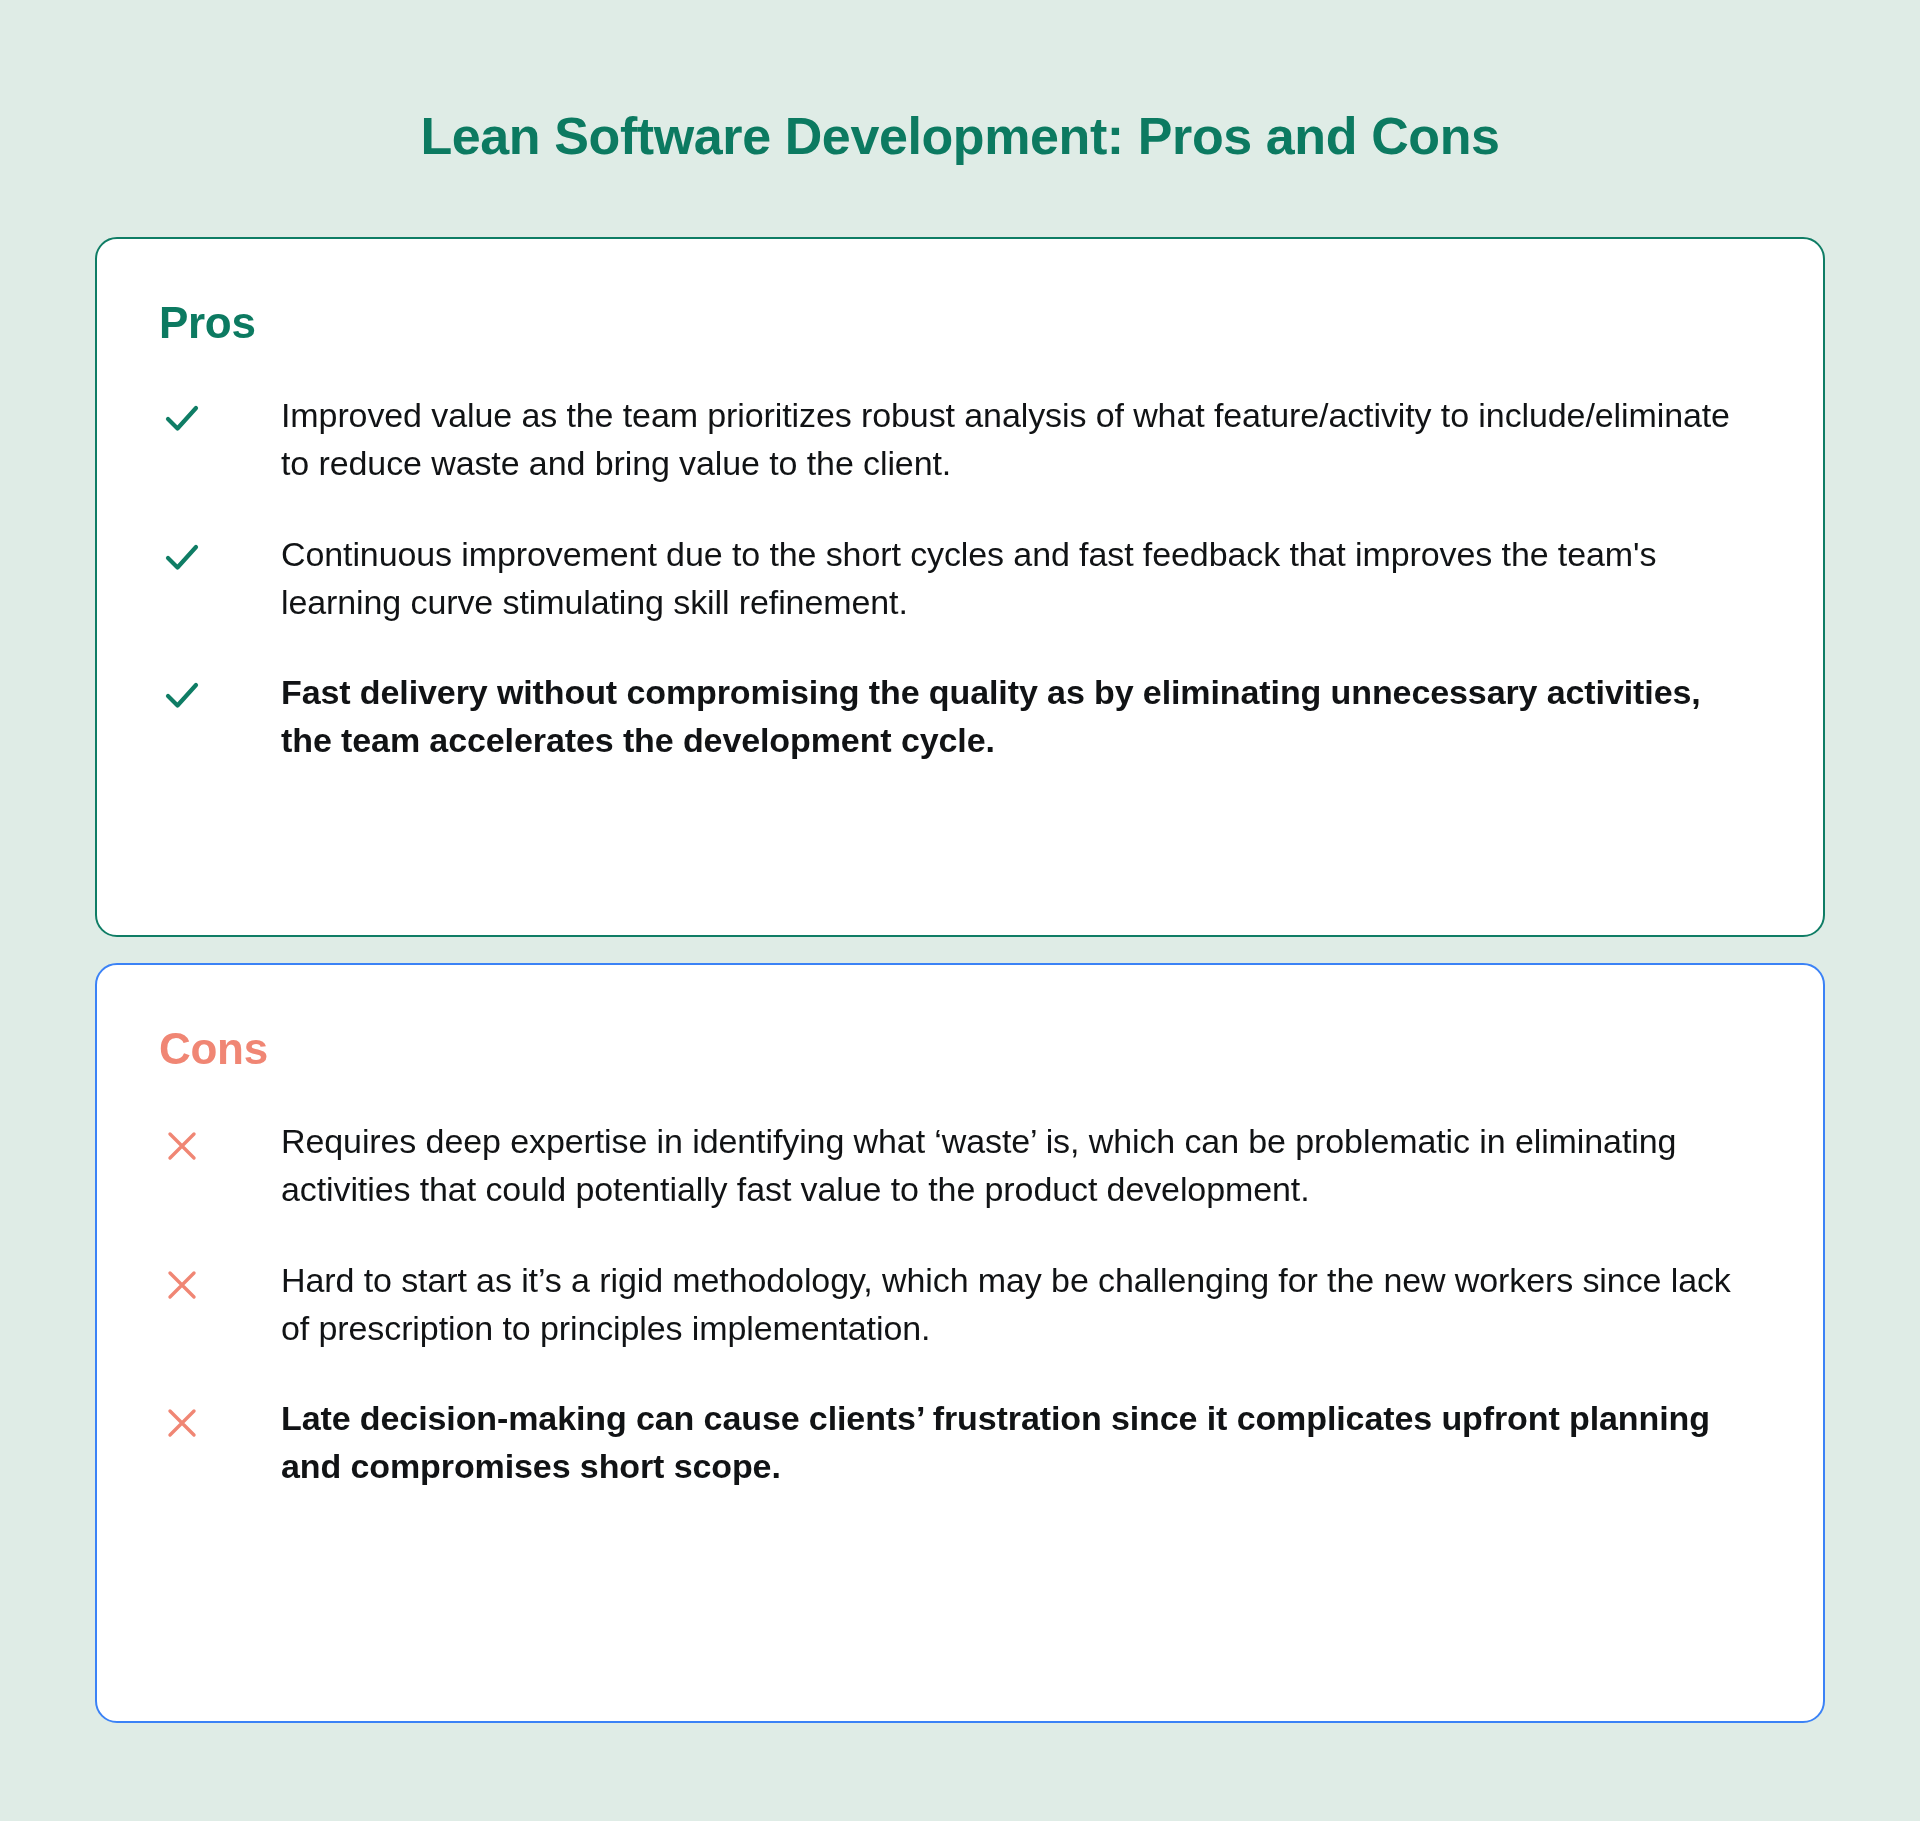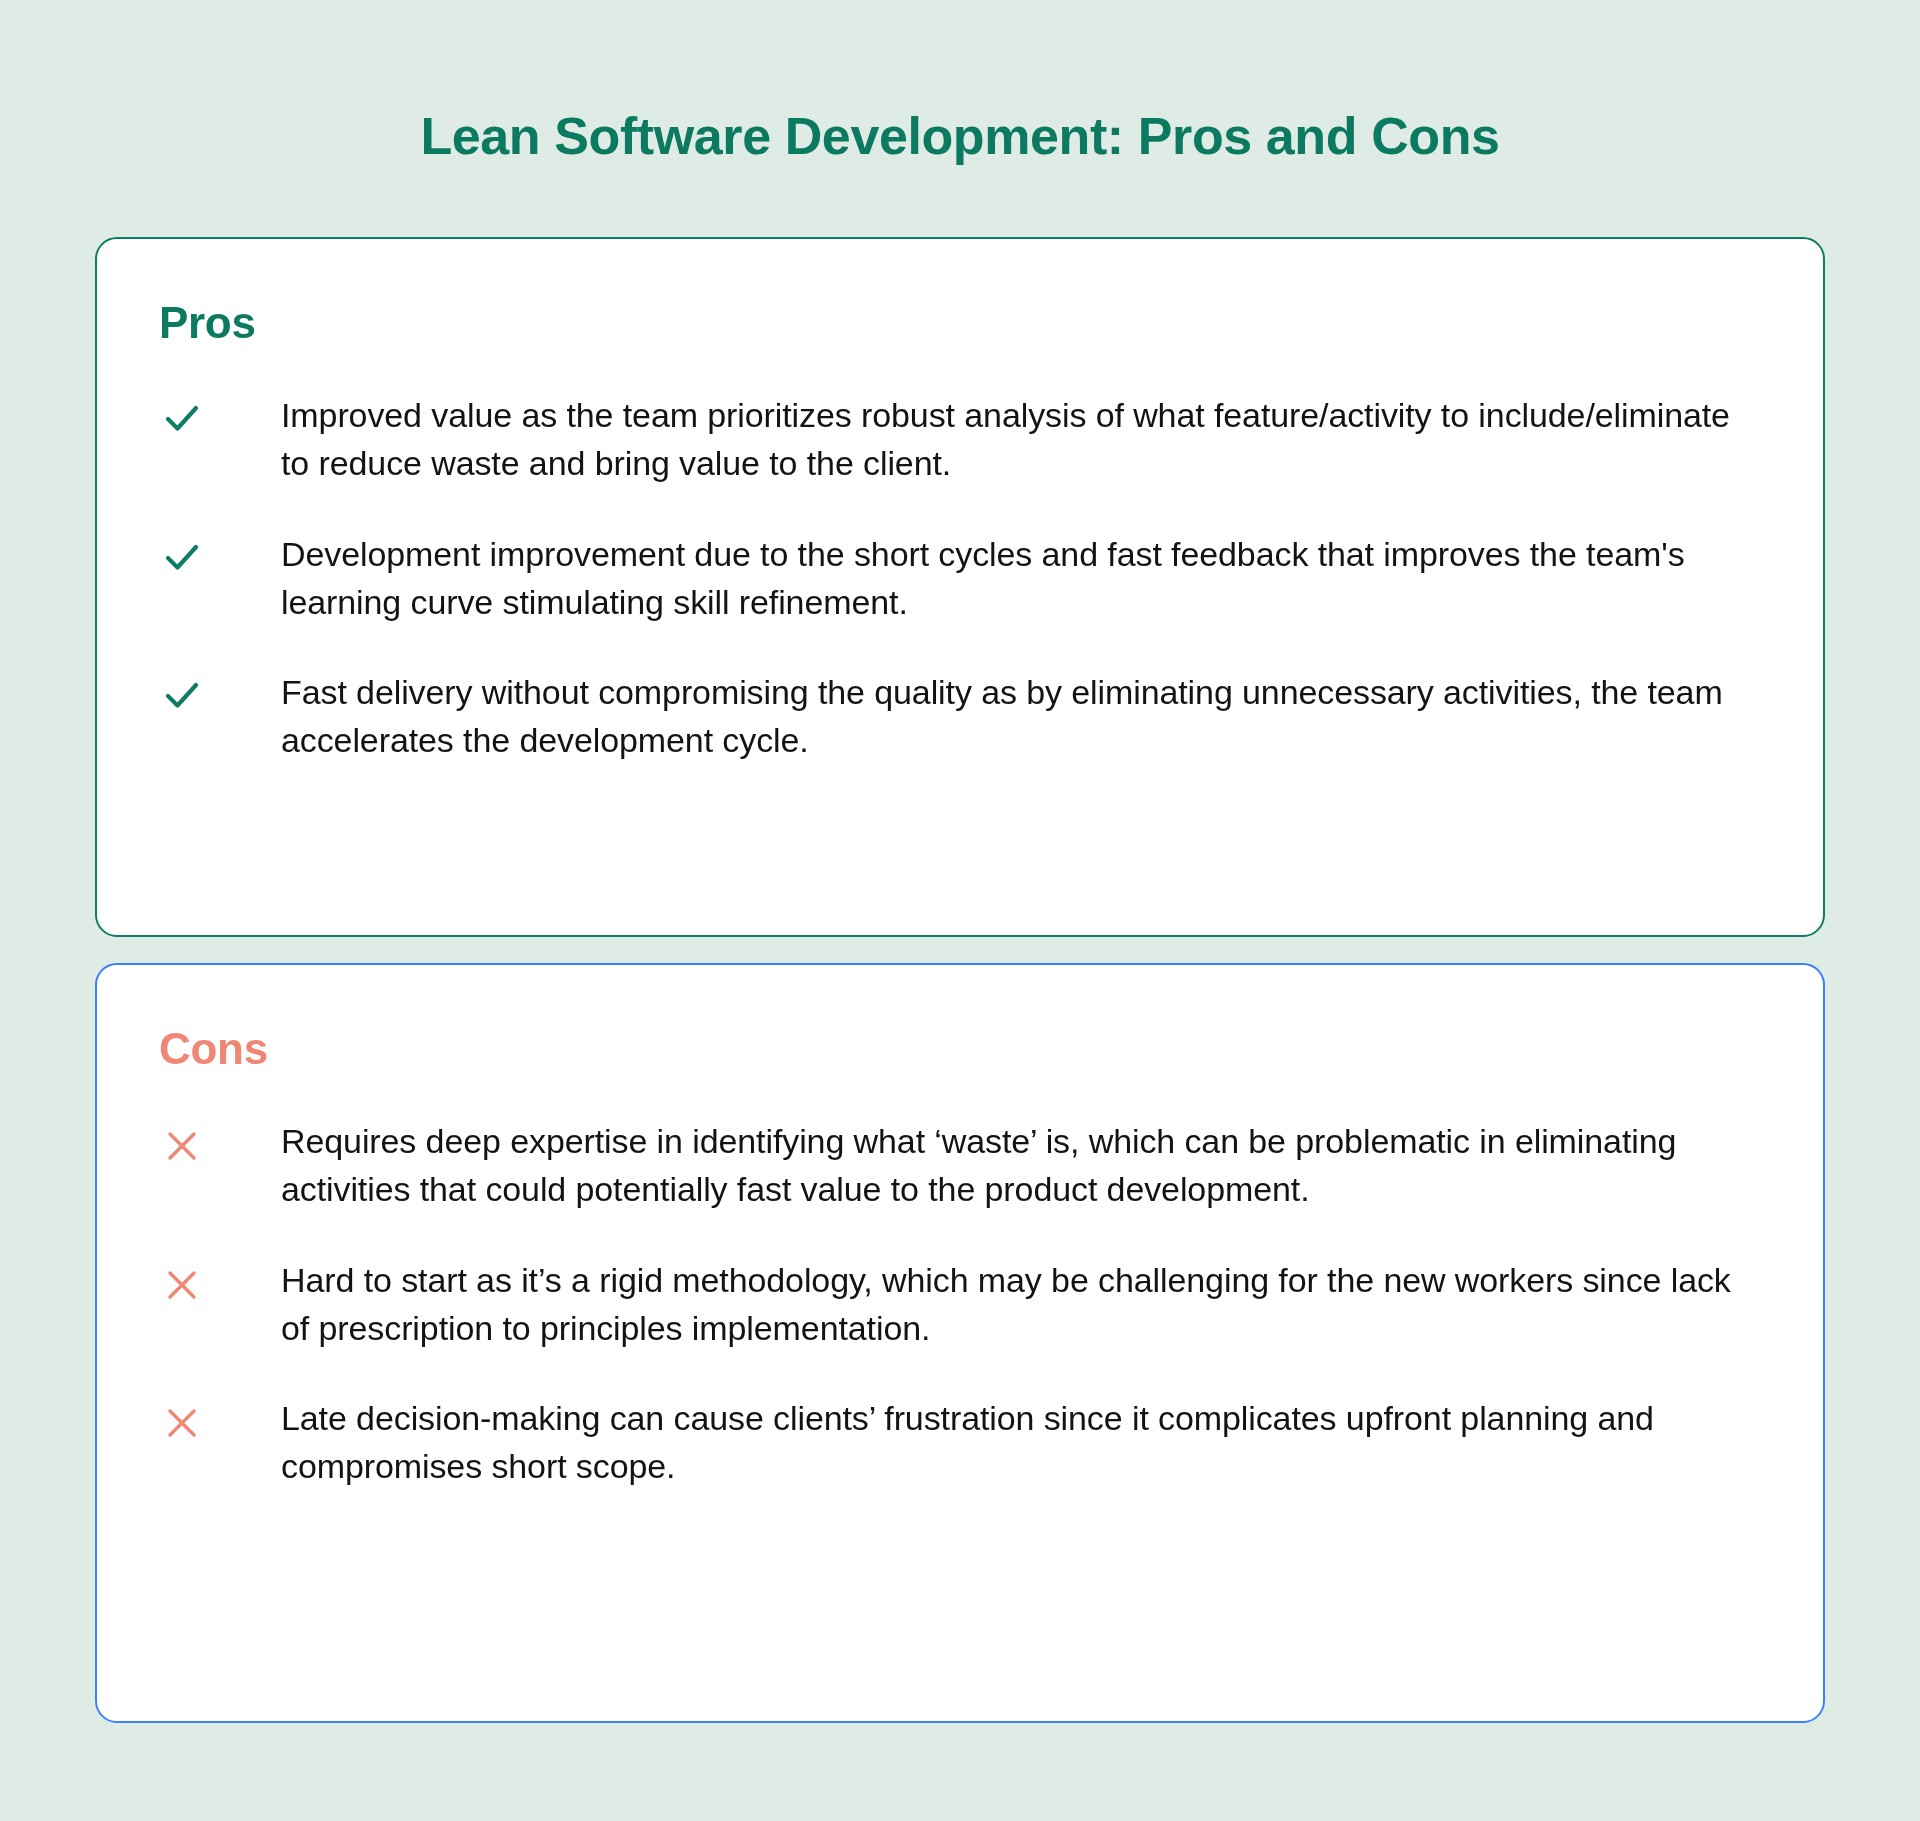--- a/index.html
+++ b/index.html
@@ -73,21 +73,21 @@
     list-style: none;
     margin: 0;
     padding: 0;
   }
 
   .list-item {
     display: flex;
     align-items: flex-start;
     margin-bottom: 42px;
   }
-  .list-item:last-child { margin-bottom: 0; }
+  .list-item:last-child { margin-bottom: 0; font-weight: bold; }
 
   .bullet-icon {
     flex: 0 0 auto;
     width: 46px;
     height: 46px;
     margin-right: 28px;
     margin-top: 4px;
     display: flex;
     align-items: center;
     justify-content: center;
@@ -128,21 +128,21 @@
           </span>
           <span class="bullet-text">Improved value as the team prioritizes robust analysis of what feature/activity to include/eliminate to reduce waste and bring value to the client.</span>
         </li>
 
         <li class="list-item">
           <span class="bullet-icon">
             <svg width="44" height="44" viewBox="0 0 44 44" aria-hidden="true">
               <path d="M8 23 L17.5 32.5 L36 12" fill="none" stroke="#0f7d65" stroke-width="4.2" stroke-linecap="round" stroke-linejoin="round"></path>
             </svg>
           </span>
-          <span class="bullet-text">Development improvement due to the short cycles and fast feedback that improves the team's learning curve stimulating skill refinement.</span>
+          <span class="bullet-text">Continuous improvement due to the short cycles and fast feedback that improves the team's learning curve stimulating skill refinement.</span>
         </li>
 
         <li class="list-item">
           <span class="bullet-icon">
             <svg width="44" height="44" viewBox="0 0 44 44" aria-hidden="true">
               <path d="M8 23 L17.5 32.5 L36 12" fill="none" stroke="#0f7d65" stroke-width="4.2" stroke-linecap="round" stroke-linejoin="round"></path>
             </svg>
           </span>
           <span class="bullet-text">Fast delivery without compromising the quality as by eliminating unnecessary activities, the team accelerates the development cycle.</span>
         </li>

